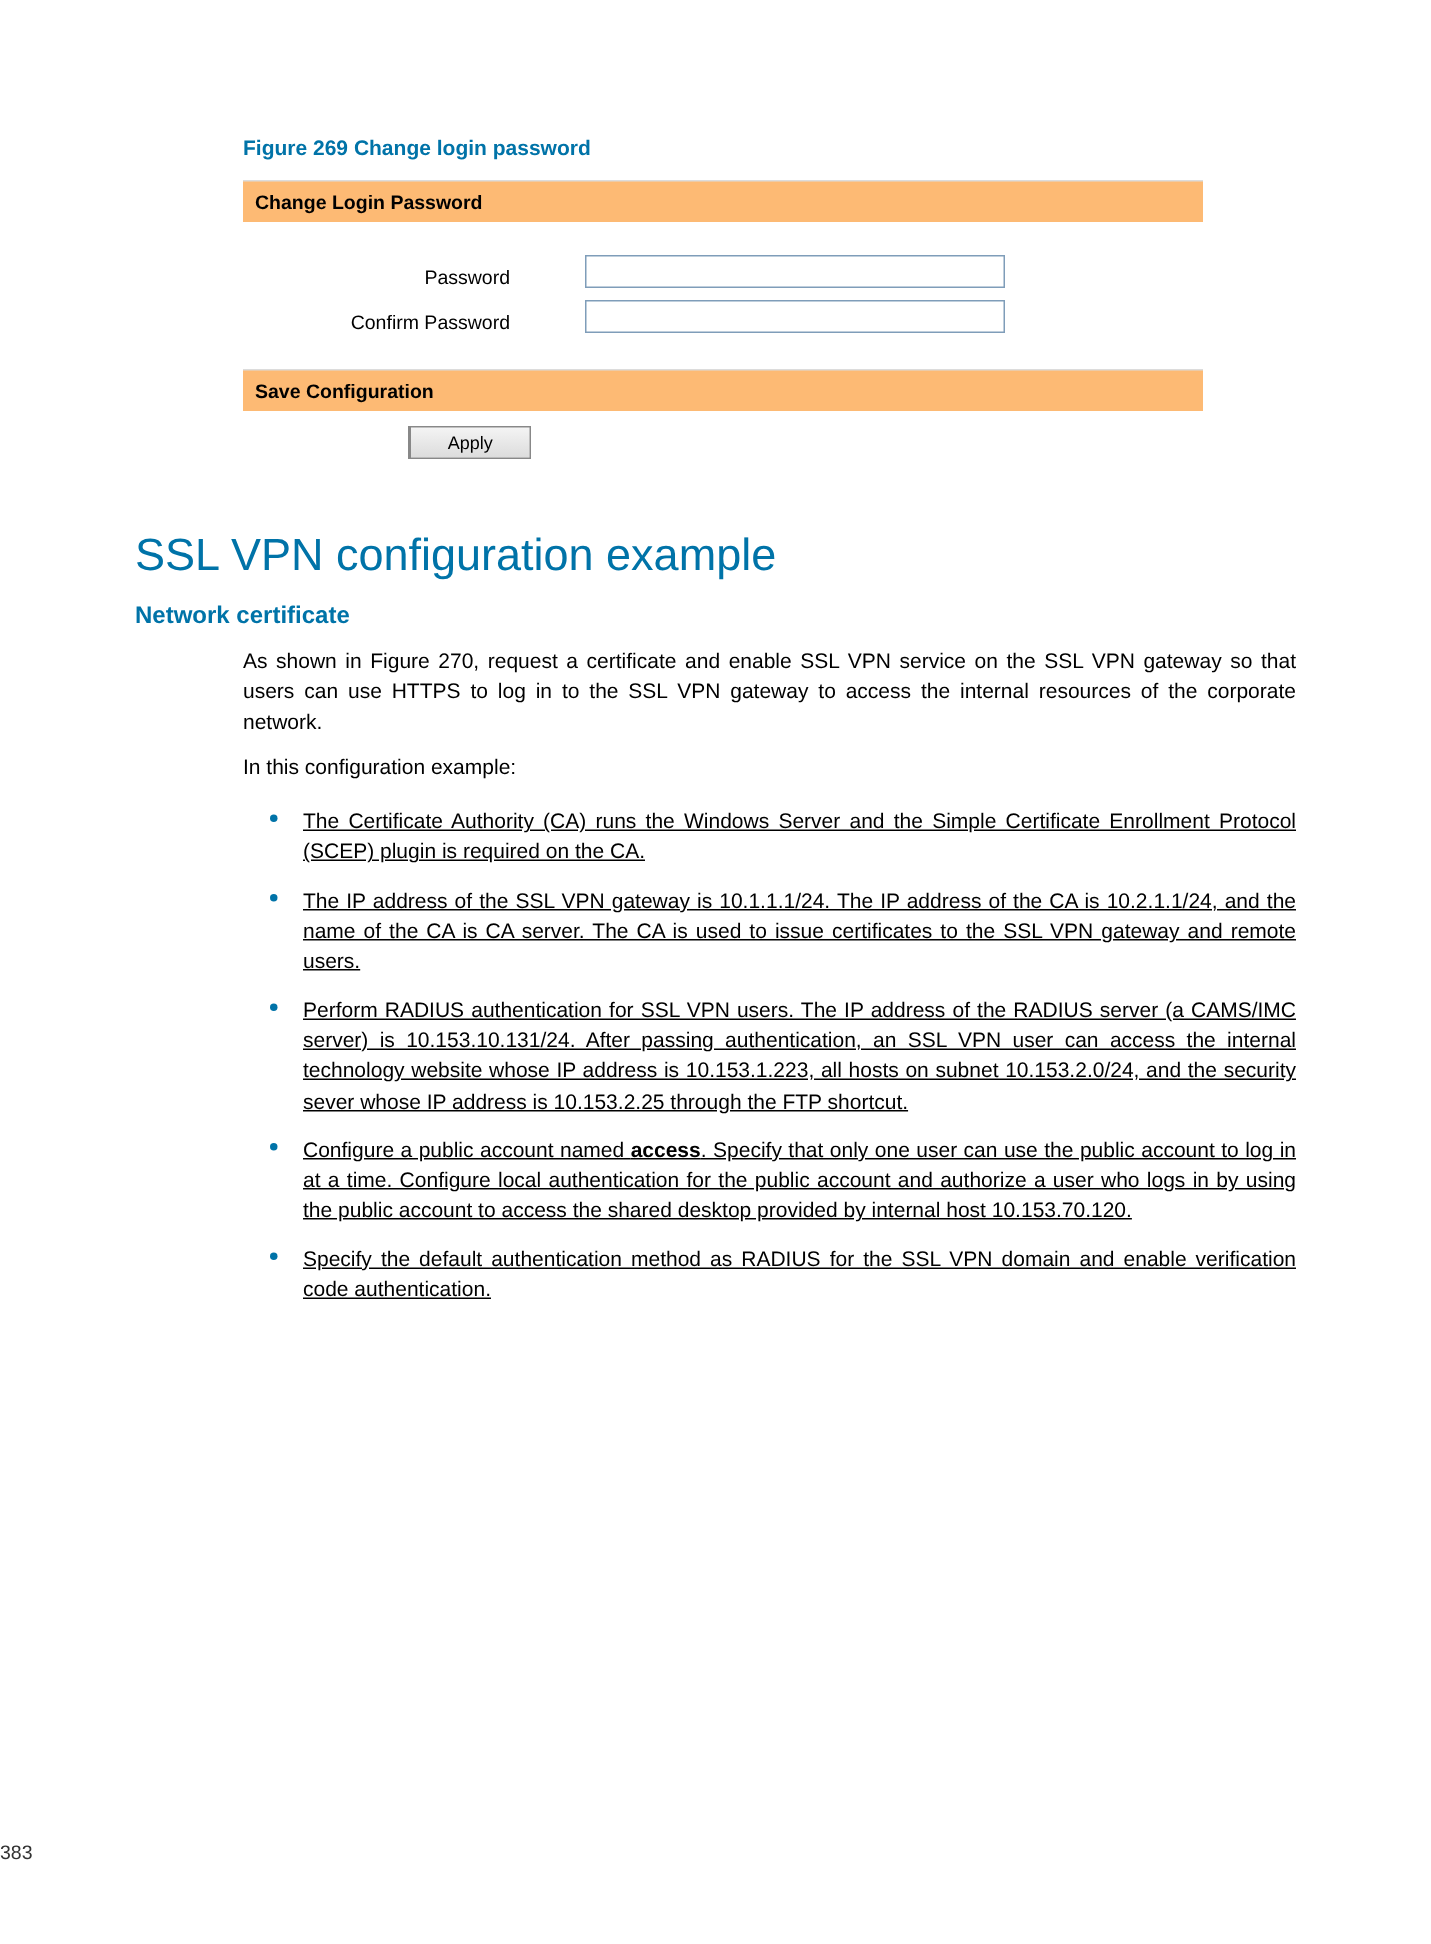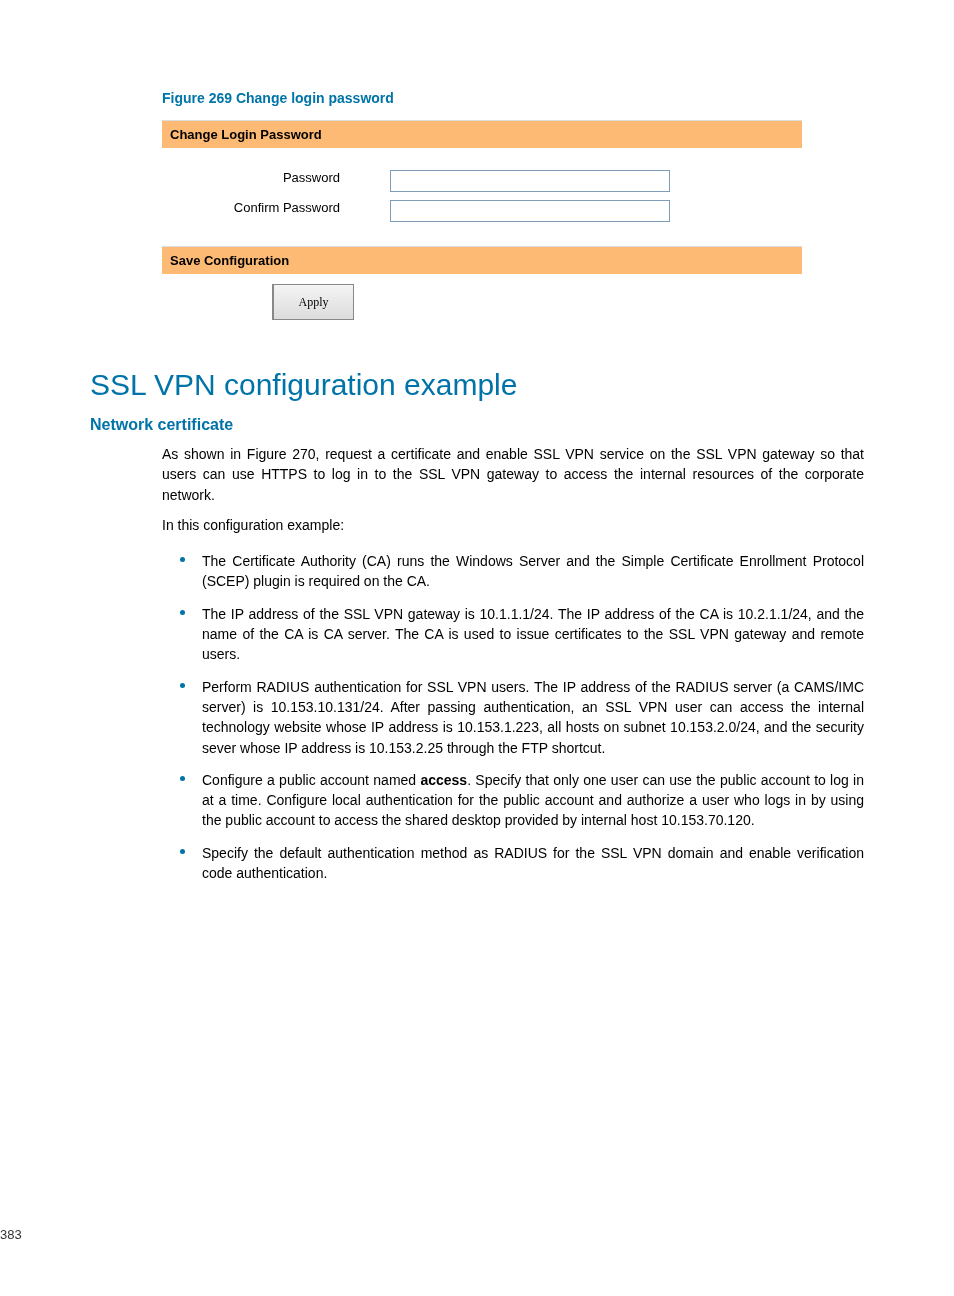--- a/index.html
+++ b/index.html
@@ -35,21 +35,21 @@
     font-size: 13px;
     padding: 6px 8px;
     border-top: 1px solid #dcdcdc;
   }
   .section-body {
     background: #ffffff;
     padding: 14px 8px 16px 8px;
   }
   .form-row {
     display: flex;
-    align-items: flex-start;
+    align-items: flex-end;
     margin: 8px 0;
     gap: 40px;
   }
   .form-row label {
     width: 170px;
     text-align: right;
     font-size: 13px;
     padding-right: 10px;
   }
   .form-row input[type="password"] {
@@ -60,27 +60,26 @@
     padding: 2px 4px;
     font-size: 12px;
   }
   .apply-row {
     display: flex;
     justify-content: flex-start;
     padding: 10px 0 10px 110px;
   }
   .apply-btn {
     min-width: 82px;
-    height: 36px;
+    height: 22px;
     font-size: 12px;
     border: 1px solid #888;
     border-left: 2px solid #888;
     background: linear-gradient(#f4f4f4,#dcdcdc);
     cursor: pointer;
-    font-family: Liberation Serif, serif;
   }
   h1.main-title {
     font-family: "Futura", "Century Gothic", Arial, sans-serif;
     font-weight: 300;
     color: #0073a8;
     font-size: 30px;
     margin: 38px 0 14px 0;
   }
   h2.sub-title {
     color: #0073a8;
@@ -101,20 +100,21 @@
     margin: 6px 0 0 90px;
     padding: 0;
     list-style: none;
   }
   ul.bullets > li {
     position: relative;
     padding: 6px 0 6px 22px;
     font-size: 14px;
     line-height: 1.45;
     text-align: justify;
+    text-decoration: underline;
   }
   ul.bullets > li::before {
     content: "";
     position: absolute;
     left: 0;
     top: 12px;
     width: 5px;
     height: 5px;
     background: #0073a8;
     border-radius: 50%;

